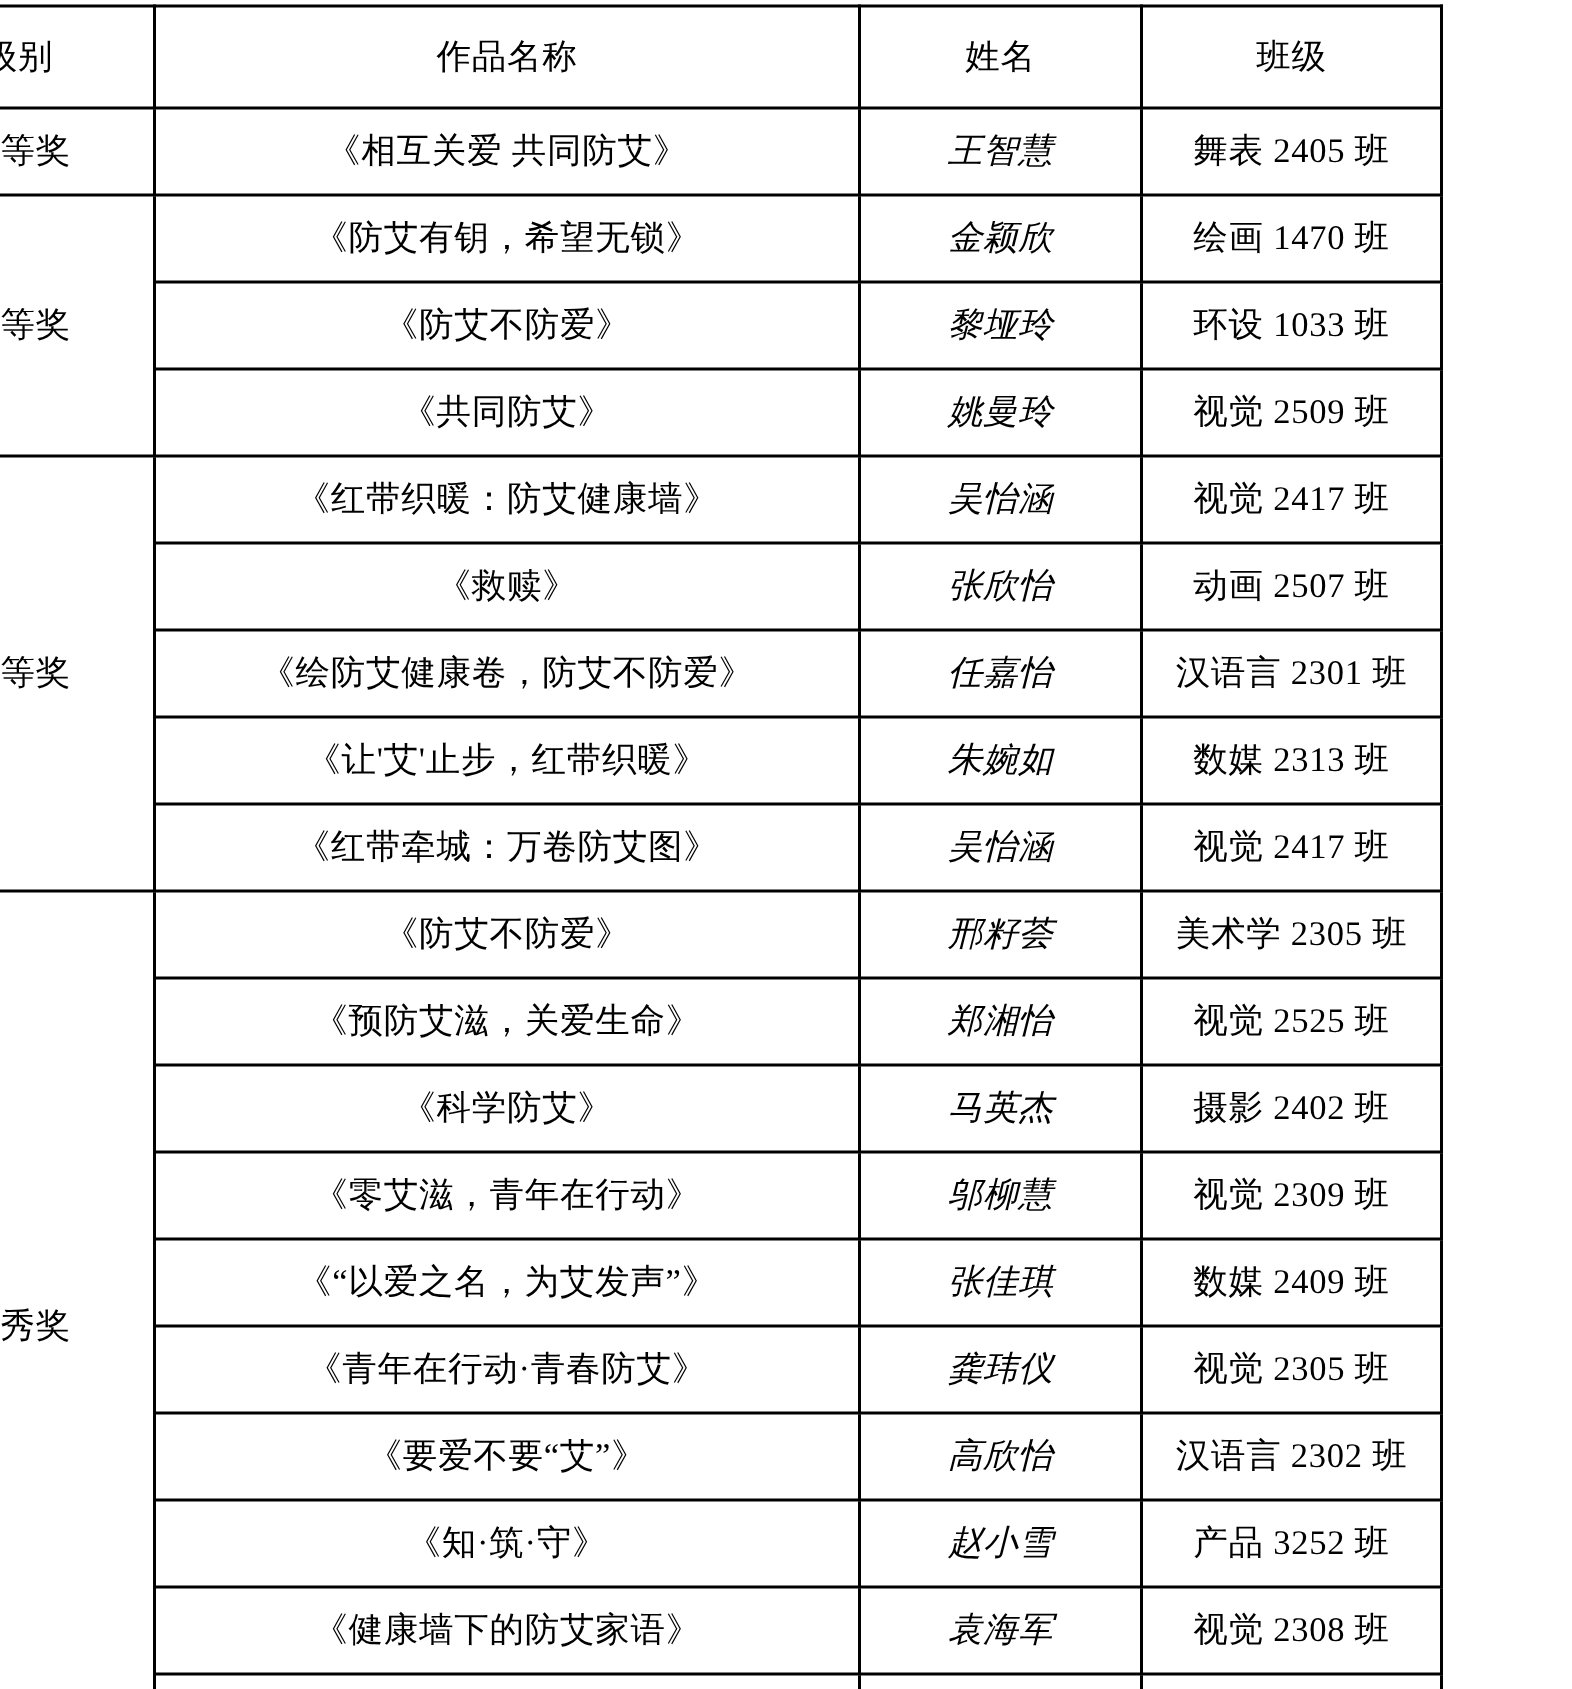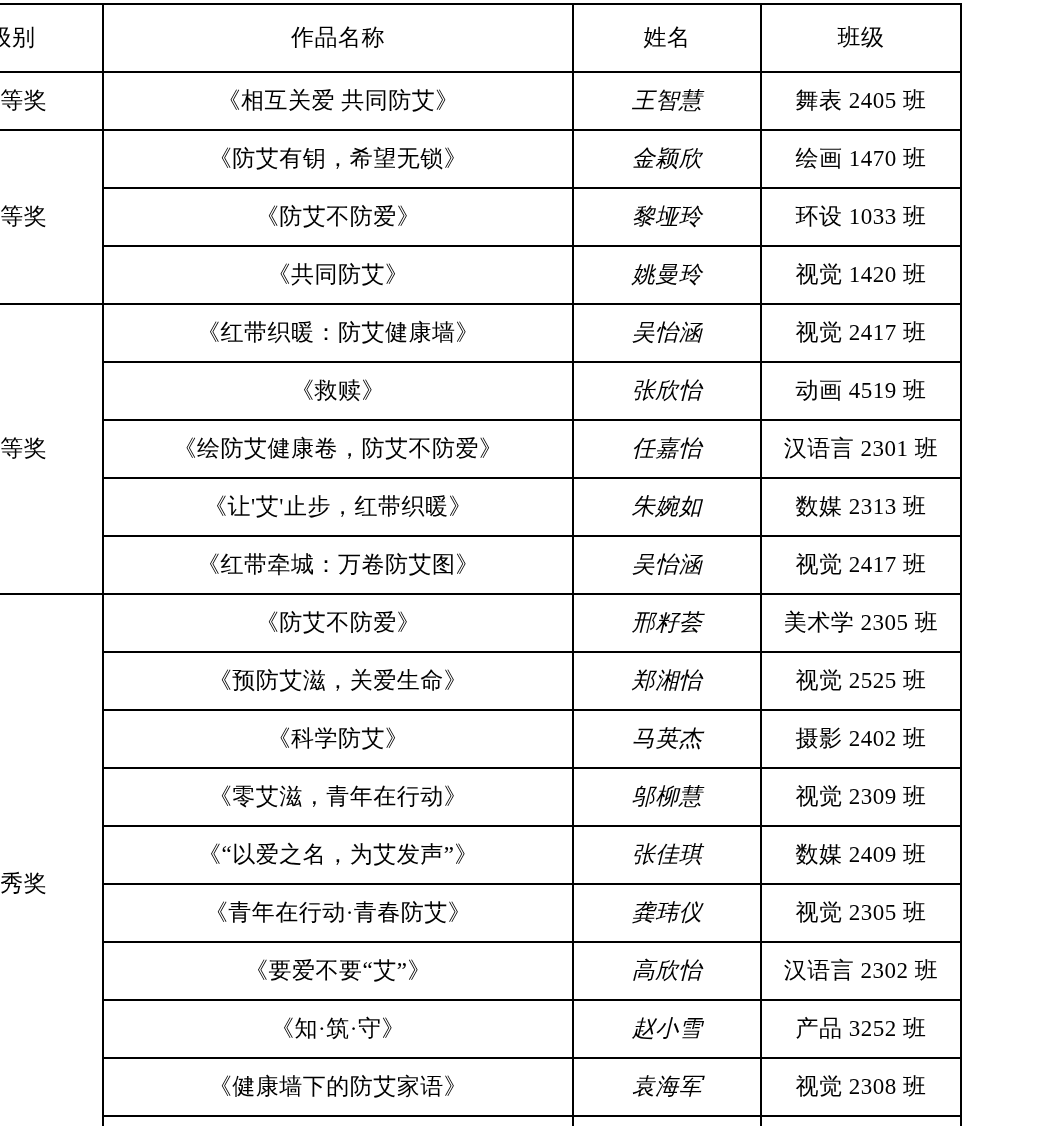--- a/index.html
+++ b/index.html
@@ -100,33 +100,33 @@
         <td class="class-cell">绘画 1470 班</td>
       </tr>
       <tr>
         <td class="title-cell">《防艾不防爱》</td>
         <td class="name-cell">黎垭玲</td>
         <td class="class-cell">环设 1033 班</td>
       </tr>
       <tr>
         <td class="title-cell">《共同防艾》</td>
         <td class="name-cell">姚曼玲</td>
-        <td class="class-cell">视觉 1420 班</td>
+        <td class="class-cell">视觉 2509 班</td>
       </tr>
 
       <tr>
         <td class="level-cell" rowspan="5">三等奖</td>
         <td class="title-cell">《红带织暖：防艾健康墙》</td>
         <td class="name-cell">吴怡涵</td>
         <td class="class-cell">视觉 2417 班</td>
       </tr>
       <tr>
         <td class="title-cell">《救赎》</td>
         <td class="name-cell">张欣怡</td>
-        <td class="class-cell">动画 4519 班</td>
+        <td class="class-cell">动画 2507 班</td>
       </tr>
       <tr>
         <td class="title-cell">《绘防艾健康卷，防艾不防爱》</td>
         <td class="name-cell">任嘉怡</td>
         <td class="class-cell">汉语言 2301 班</td>
       </tr>
       <tr>
         <td class="title-cell">《让'艾'止步，红带织暖》</td>
         <td class="name-cell">朱婉如</td>
         <td class="class-cell">数媒 2313 班</td>

